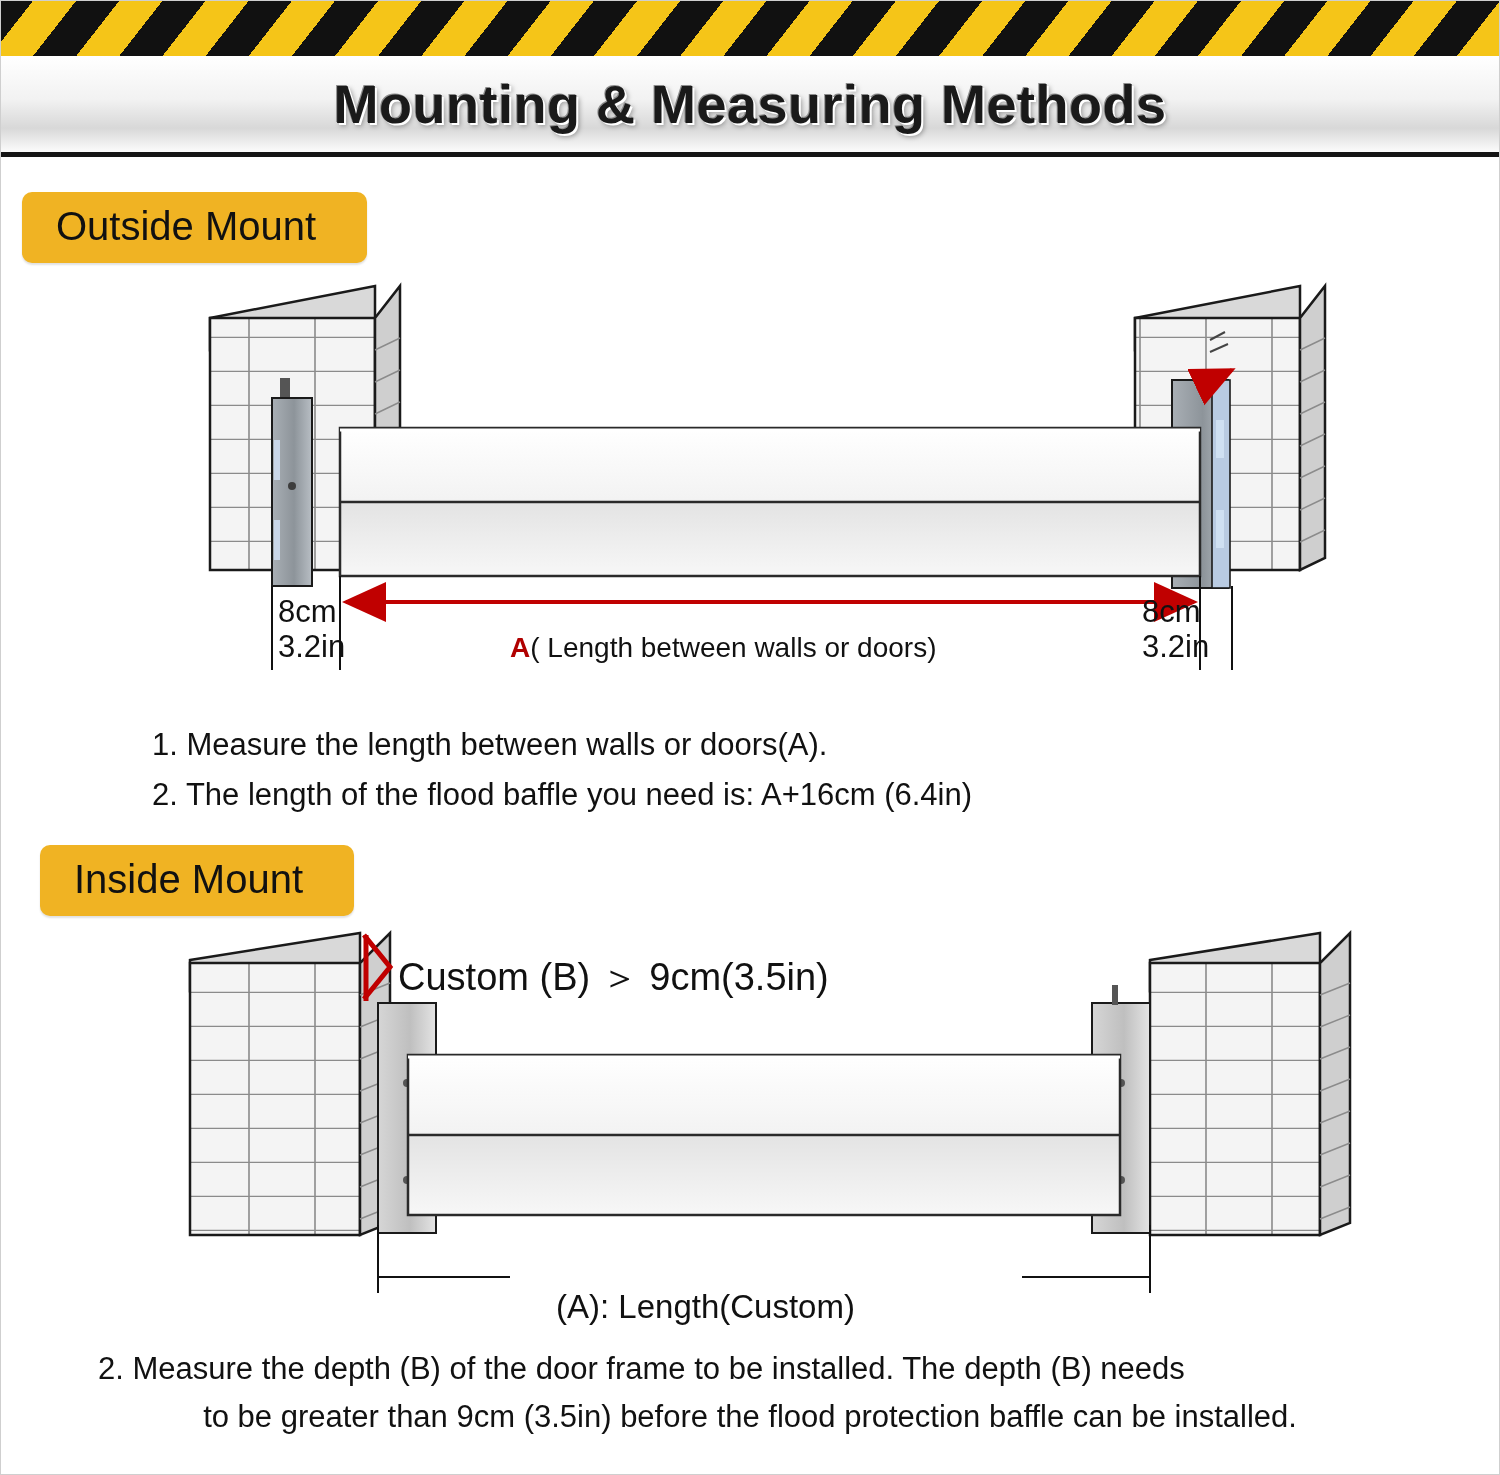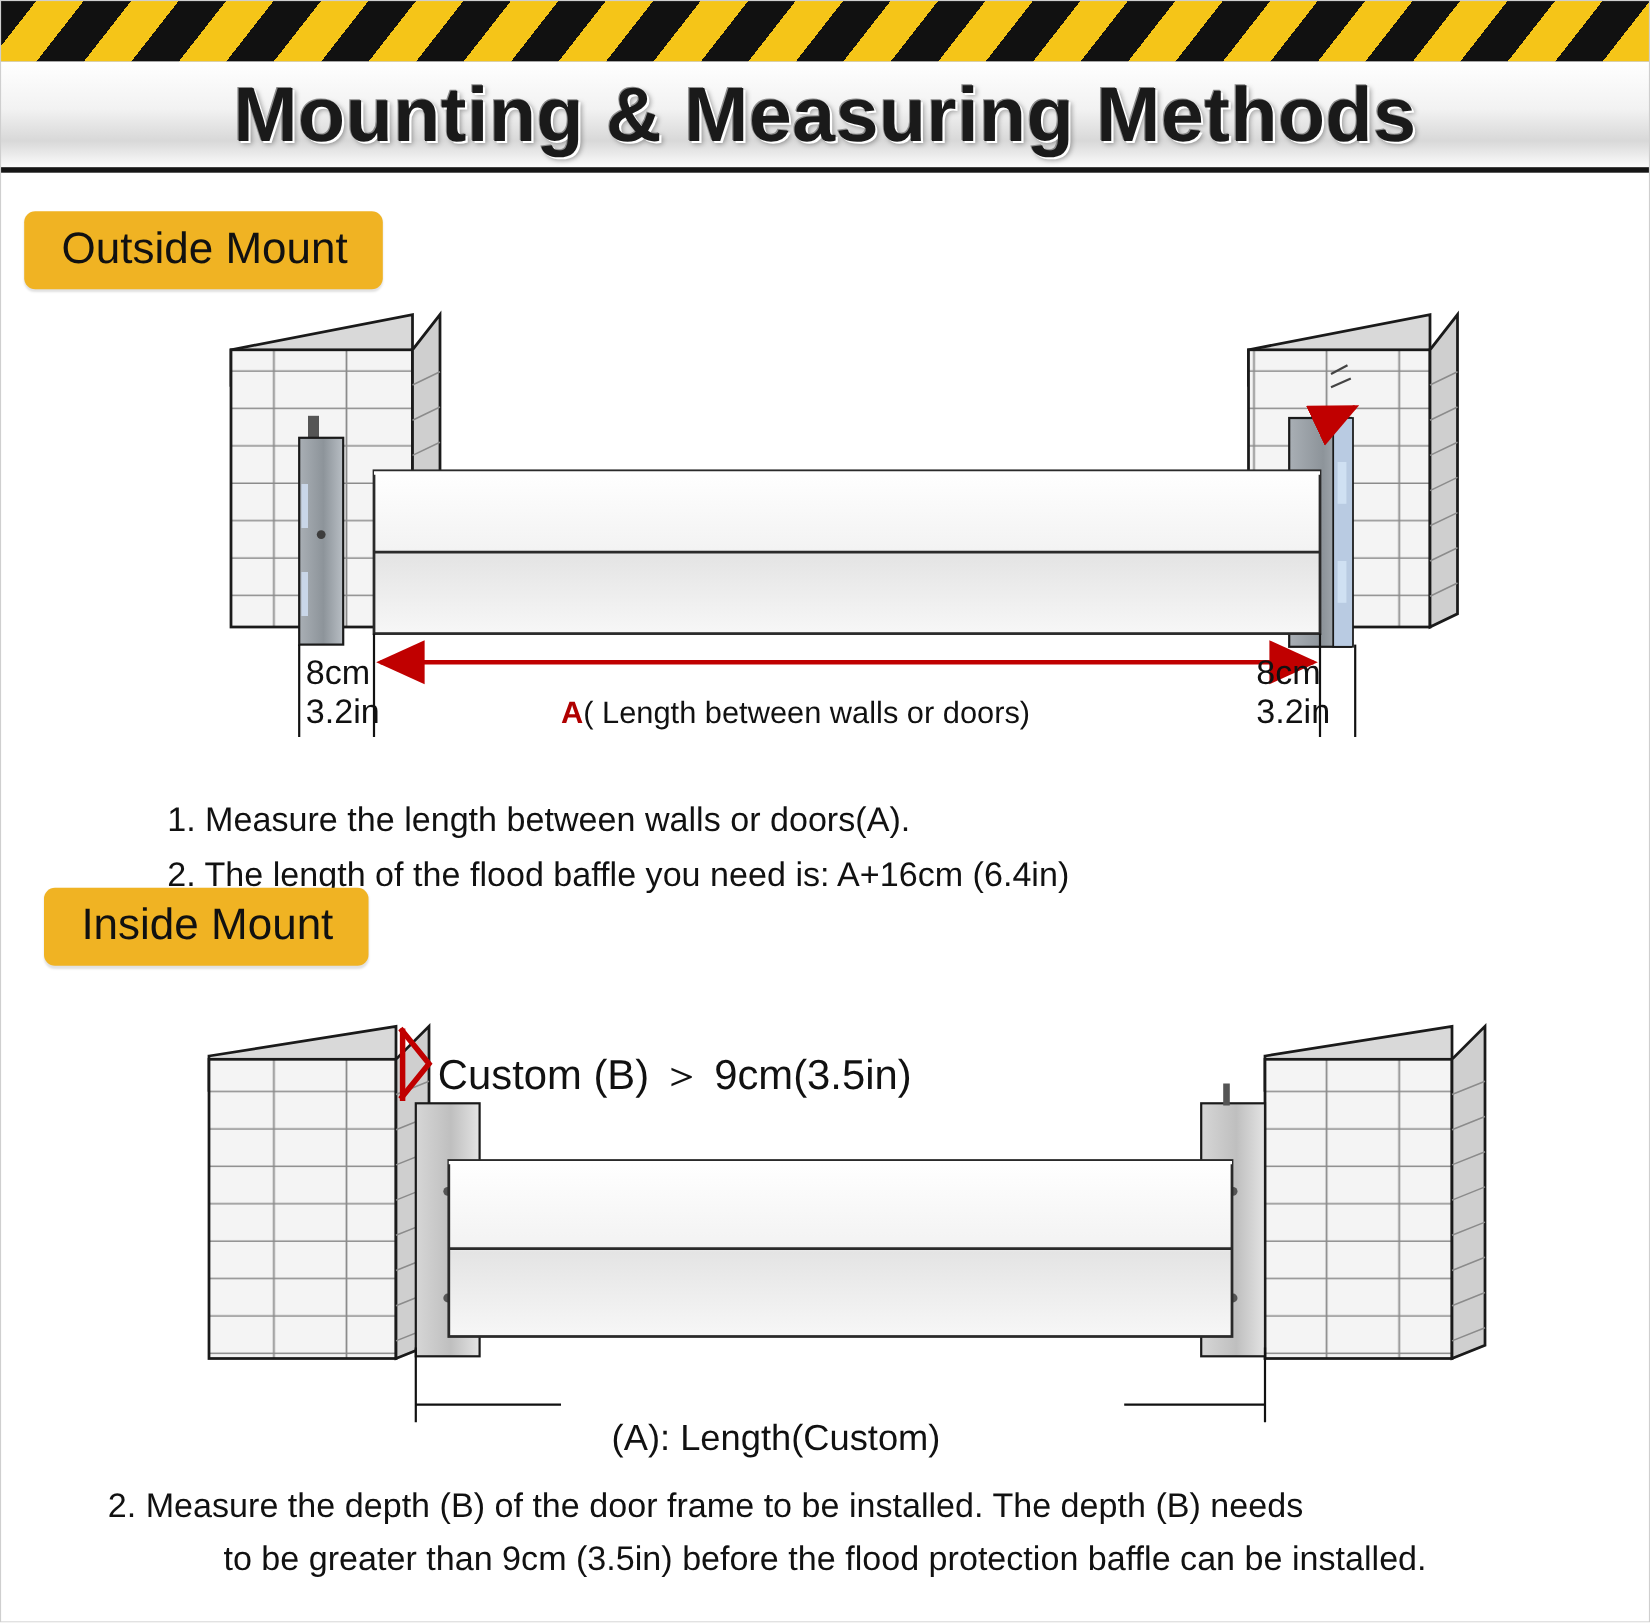--- a/index.html
+++ b/index.html
@@ -41,49 +41,49 @@
     top: 56px;
     width: 1500px;
     height: 96px;
     background: linear-gradient(to bottom, #ffffff 0%, #f2f2f2 45%, #d8d8d8 75%, #fcfcfc 100%);
     border-bottom: 5px solid #151515;
     display: flex;
     align-items: center;
     justify-content: center;
   }
   .title-text {
-    font-size: 70px;
+    font-size: 54px;
     font-weight: bold;
     color: #1a1a1a;
     letter-spacing: 0.5px;
     text-shadow:
       2px 2px 0 #ffffff,
       -1px -1px 0 #8d8d8d,
       3px 3px 5px rgba(0,0,0,0.35);
   }
 
   
   .pill {
     display: inline-block;
     background: #f0b323;
     color: #111111;
     font-size: 40px;
-    padding: 12px 32px 14px 34px;
+    padding: 12px 51px 14px 34px;
     border-radius: 10px;
     box-shadow: 0 2px 2px rgba(0,0,0,0.12);
   }
   .pill-wrap-outside {
     position: absolute;
     left: 22px;
     top: 192px;
   }
   .pill-wrap-inside {
     position: absolute;
     left: 40px;
-    top: 807px;
+    top: 845px;
     text-align: right;
   }
   .stage { position: absolute; }
 
   .note {
     position: absolute;
     font-size: 30px;
     color: #111111;
     white-space: nowrap;
   }

